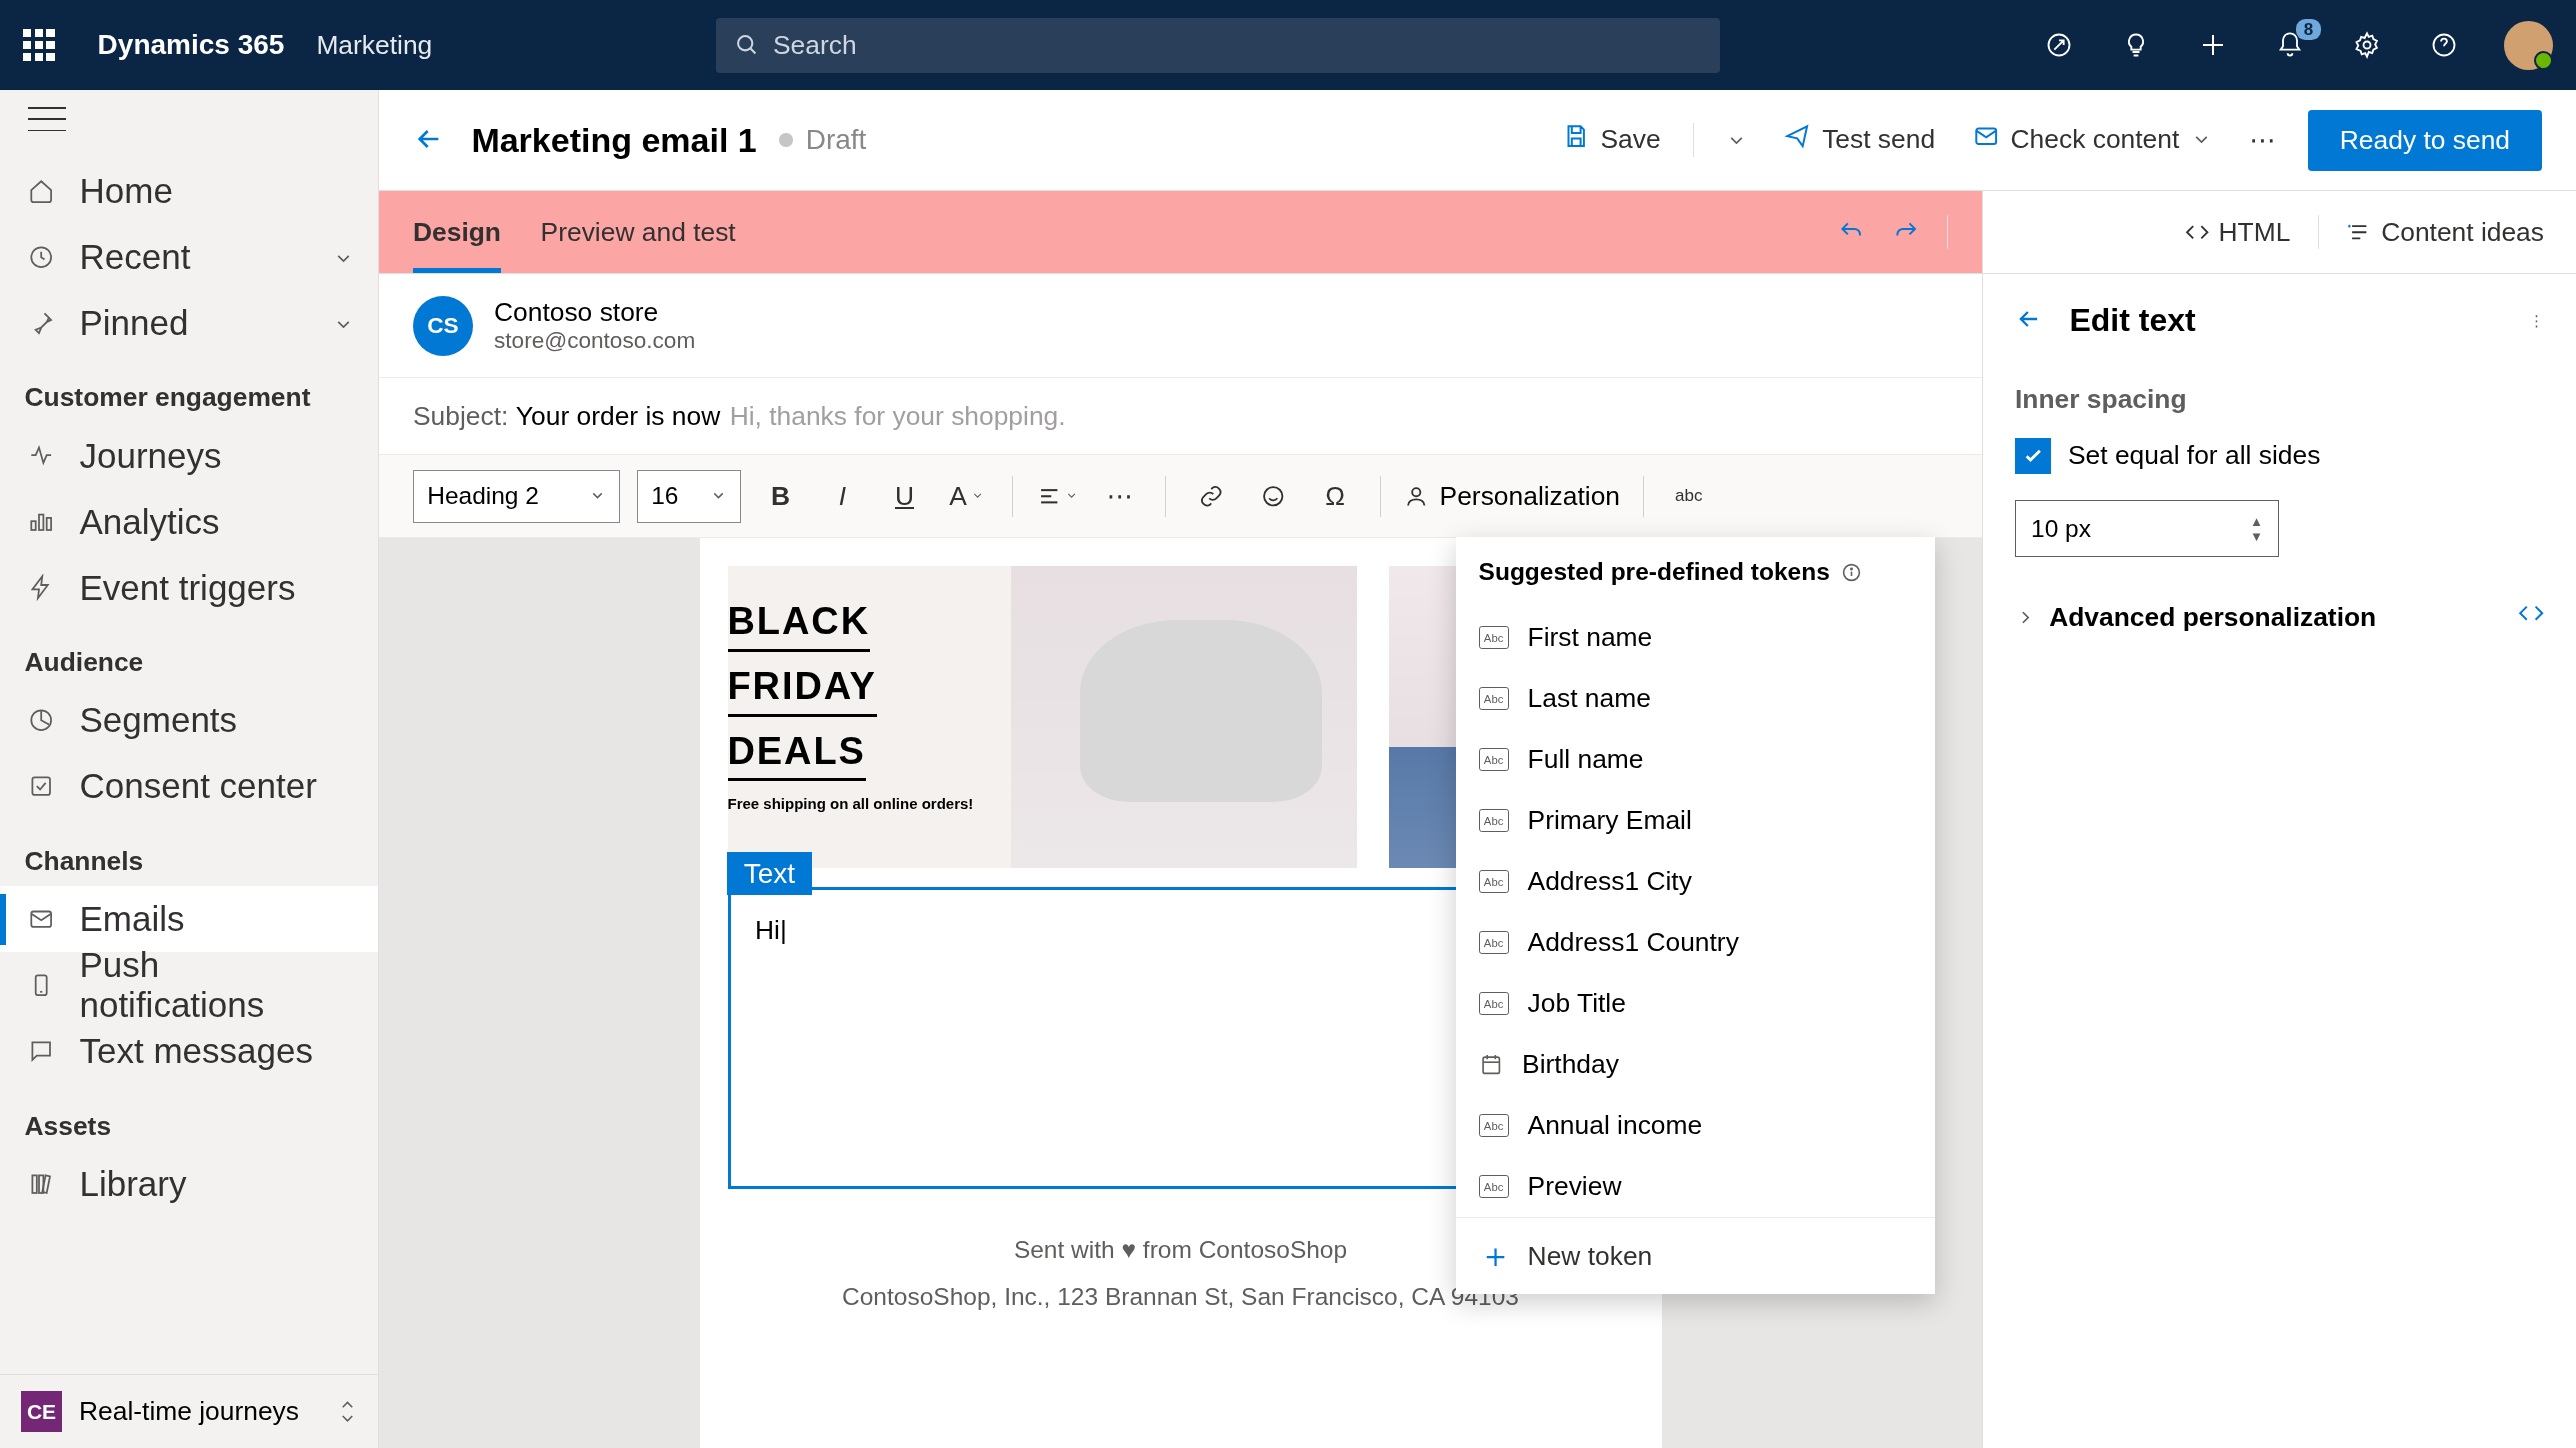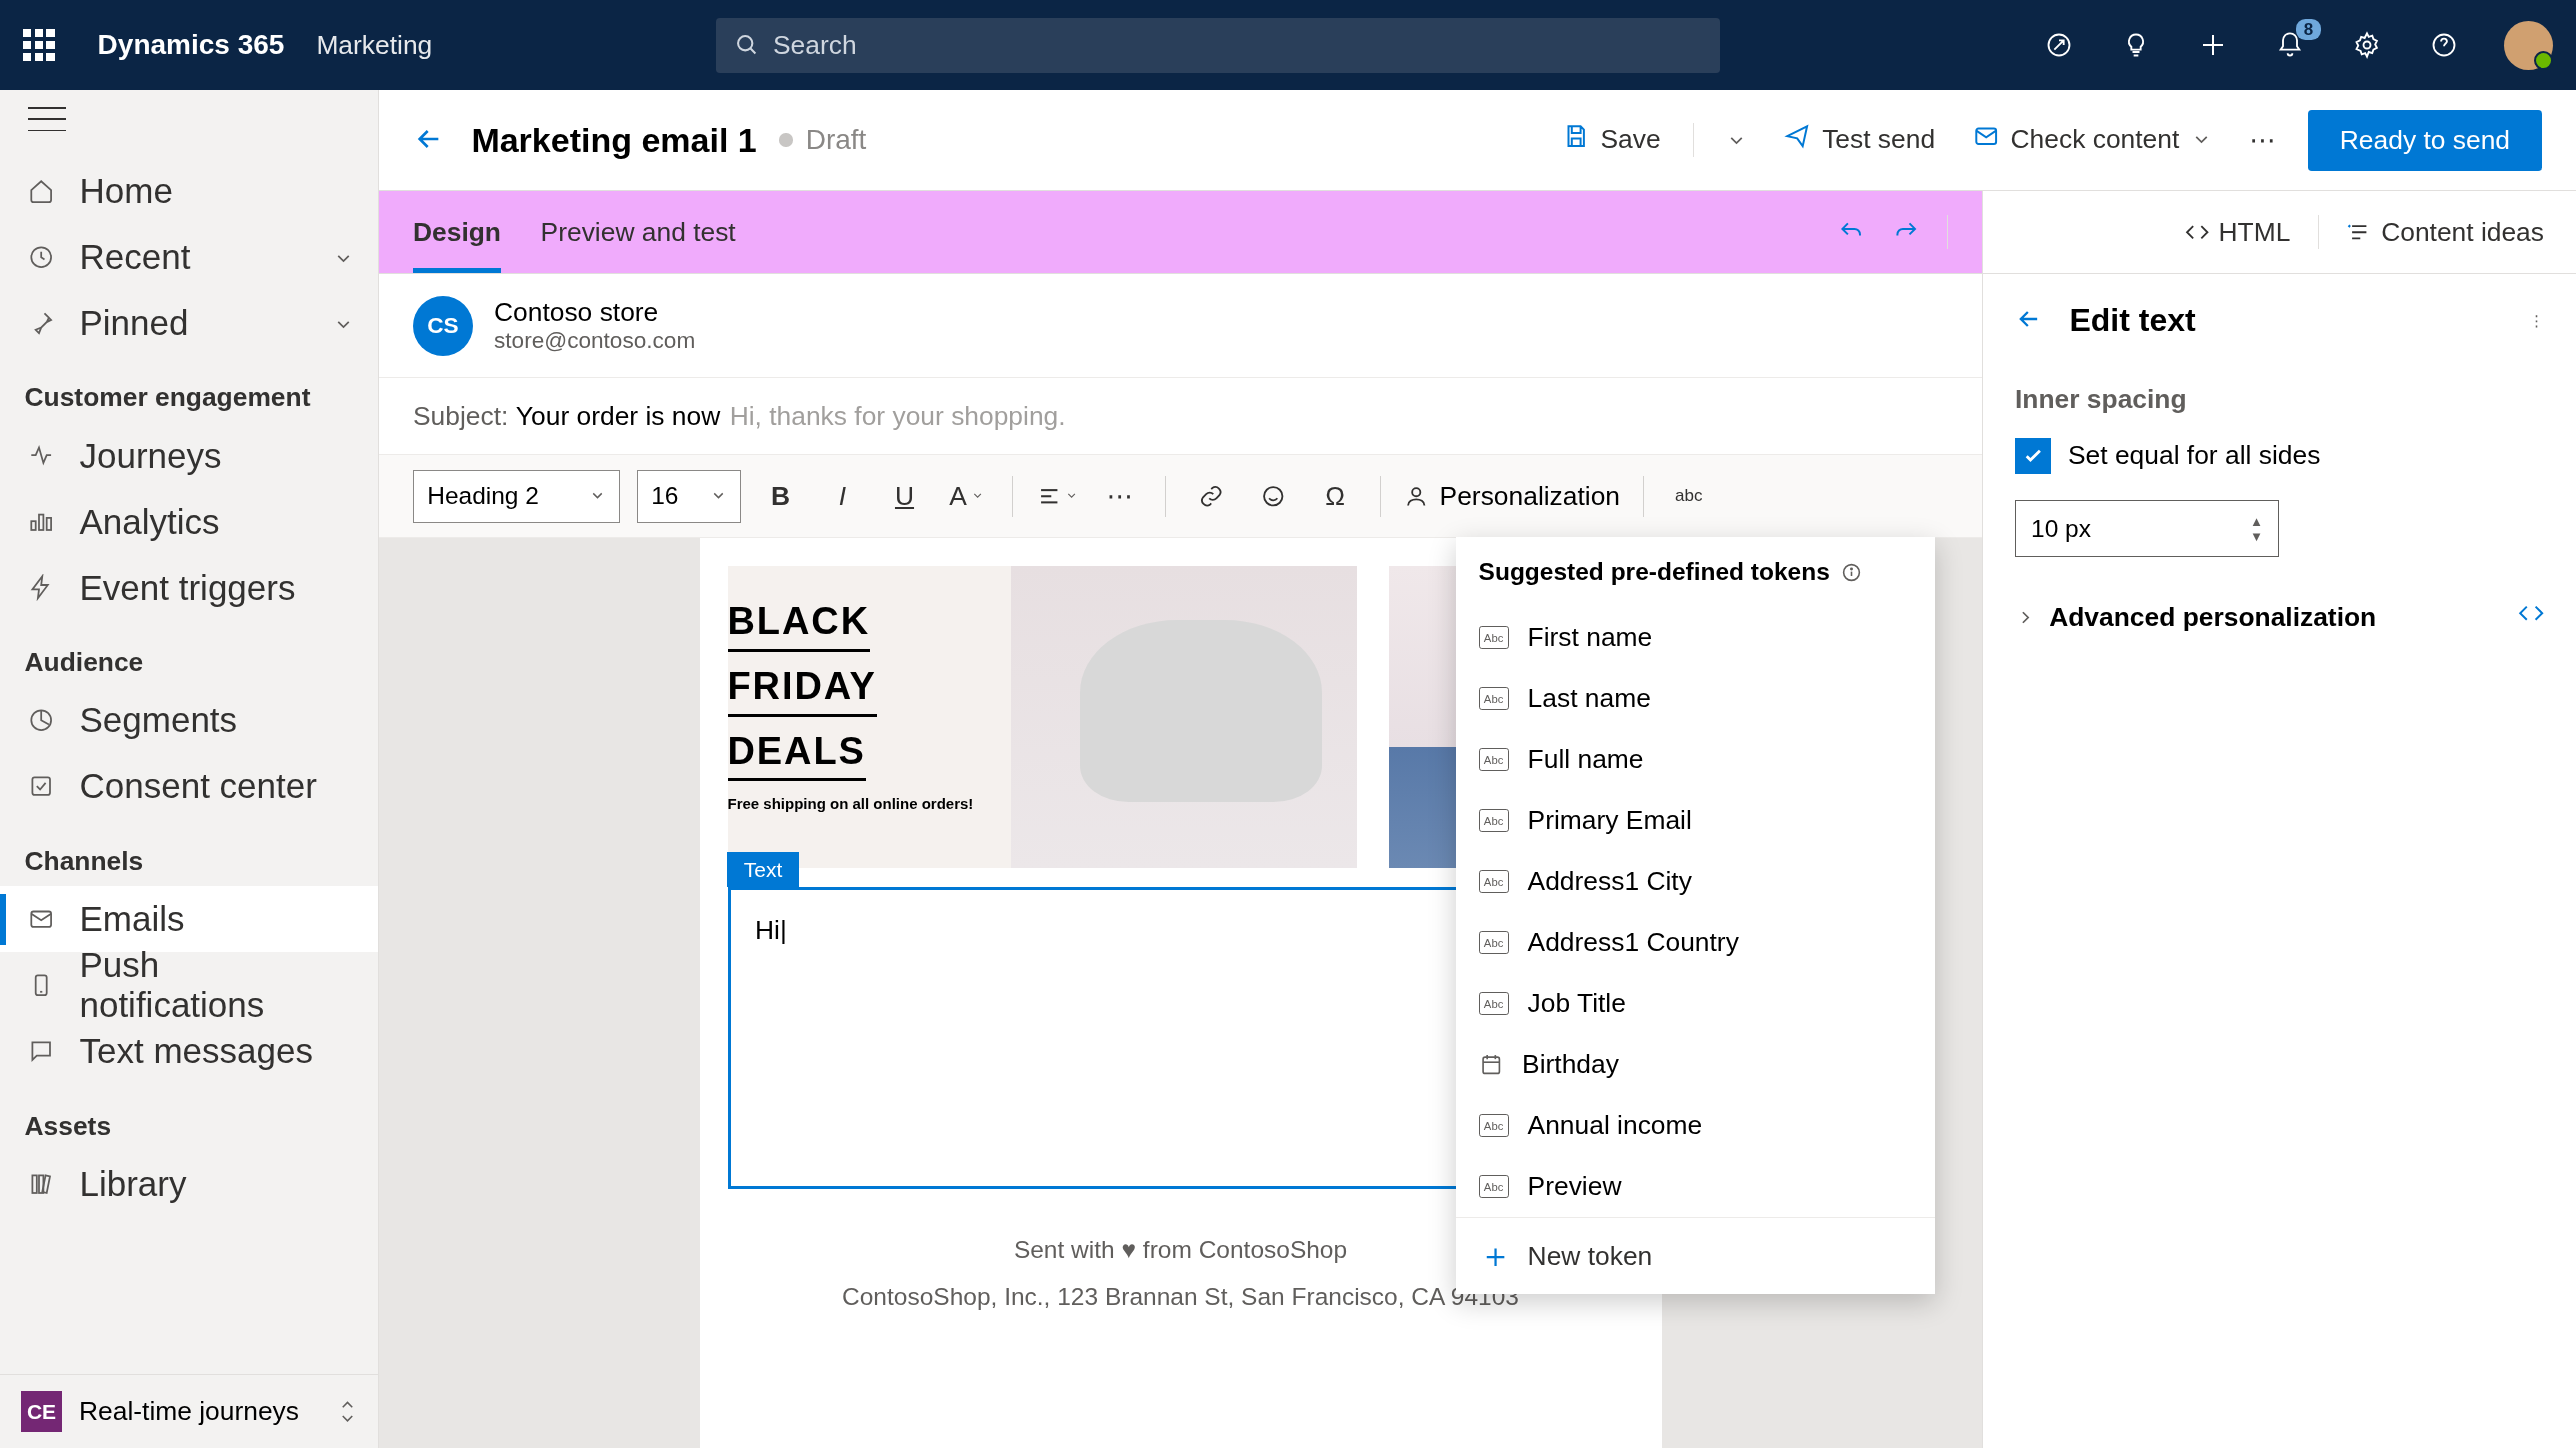--- a/index.html
+++ b/index.html
@@ -41,21 +41,21 @@
 .cmd-title { font-size:34px; font-weight:600; margin-right:22.6px; }
 .status-pill { display:flex; align-items:center; color:#8a8886; font-size:28px; }
 .status-pill .dot { width:13.2px; height:13.2px; border-radius:50%; background:#c8c6c4; margin-right:13.2px; }
 .cmd-actions { margin-left:auto; display:flex; align-items:center; gap:26.4px; }
 .cmd-btn { display:flex; align-items:center; gap:11.3px; font-size:26.4px; color:#323130; cursor:pointer; padding:7.5px 5.7px; }
 .cmd-btn .bicon { color:#0078d4; }
 .primary-btn { background:#0078d4; color:#fff; padding:15px 32px; border-radius:3.8px; font-size:26.4px; cursor:pointer; border:none; }
 .vsep { width:0.9px; height:34px; background:#e1dfdd; }
 
 
-.tabrow { position:absolute; left:var(--nav-w); right:var(--right-w); top:calc(var(--top-h) + var(--cmd-h)); height:83px; background:#f0abfc; border-bottom:0.9px solid #e1dfdd; display:flex; align-items:center; padding:0 34px;justify-content:flex-end; }
+.tabrow { position:absolute; left:var(--nav-w); right:var(--right-w); top:calc(var(--top-h) + var(--cmd-h)); height:83px; background:#fca5a5; border-bottom:0.9px solid #e1dfdd; display:flex; align-items:center; padding:0 34px;justify-content:flex-end; }
 .tab { font-size:26.4px; color:#323130; padding:0 17px 0 0; margin-right:22.6px; height:100%; display:flex; align-items:center; cursor:pointer; position:relative; }
 .tab.active { font-weight:600; }
 .tab.active::after { content:""; position:absolute; left:0; right:17px; bottom:0; height:4.7px; background:#0078d4; }
 .tabrow-right { margin-left:auto; display:flex; align-items:center; gap:28px; color:#605e5c; }
 .tabrow-right .tbtn { display:flex; align-items:center; gap:9.4px; font-size:26.4px; cursor:pointer; }
 
 
 .sender { position:absolute; left:var(--nav-w); right:var(--right-w); top:calc(var(--top-h) + var(--cmd-h) + 83px); height:104px; background:#fff; display:flex; align-items:center; padding:0 34px; border-bottom:0.9px solid #edebe9; }
 .sender .avatar-cs { width:60px; height:60px; border-radius:50%; background:#0078d4; color:#fff; display:flex; align-items:center; justify-content:center; font-size:22.6px; font-weight:600; margin-right:21px; }
 .sender-name { font-size:26.4px; }
@@ -82,21 +82,21 @@
 .email-card { width:962px; margin:0 auto; background:#fff; min-height:100%; }
 .hero { display:flex; gap:32px; padding:28px 28px 0; }
 .hero-left { flex:1.1; position:relative; background:#f5f1ee; min-height:302px; }
 .hero-left .overlay { position:absolute; left:0; top:34px; }
 .hero-left .overlay .line { font-size:38px; font-weight:800; letter-spacing:1.9px; padding-bottom:5.7px; border-bottom:3.8px solid #000; margin-bottom:13.2px; width:fit-content; }
 .hero-left .overlay .ship { font-size:15px; font-weight:600; margin-top:11.3px; }
 .hero-left .model { position:absolute; right:0; top:0; bottom:0; width:55%; background:linear-gradient(180deg,#e7dfe1 0%,#ece7e9 100%); }
 .hero-left .sweater { position:absolute; right:10%; top:18%; width:70%; height:60%; background:#d8d8d8; border-radius:40% 40% 20% 20%; }
 .hero-right { width:245px; background:linear-gradient(180deg,#f0e8ea 0%,#e8dfe3 60%,#5879a8 60%,#6b89b3 100%); }
 .text-block { margin:0 28px; border:3.8px solid #0078d4; min-height:302px; position:relative; padding:24.5px; font-size:26.4px; }
-.text-tag { position:absolute; top:-38px; left:-3.8px; background:#0078d4; color:#fff; font-size:21px; padding:5.7px 17px; }
+.text-tag { position:absolute; top:-38px; left:-3.8px; background:#0078d4; color:#fff; font-size:28px; padding:5.7px 17px; }
 .footer-text { text-align:center; color:#605e5c; font-size:24.5px; padding:38px 19px 57px; line-height:1.9; }
 
 
 .token-dd { position:absolute; width:479px; background:#fff; box-shadow:0 7.5px 26.4px rgba(0,0,0,.2); z-index:50; }
 .token-dd .hdr { padding:21px 22.6px; font-size:24.5px; font-weight:600; display:flex; align-items:center; gap:11.3px; }
 .token-dd .item { display:flex; align-items:center; gap:19px; padding:15px 22.6px; font-size:26.4px; cursor:pointer; }
 .token-dd .item .ticon { width:30px; height:22.6px; border:1.4px solid #605e5c; border-radius:2.8px; font-size:11.3px; display:flex; align-items:center; justify-content:center; color:#605e5c; }
 .token-dd .new { border-top:0.9px solid #edebe9; color:#323130; }
 .token-dd .new .plus { color:#0078d4; font-size:34px; width:30px; text-align:center; }
 

